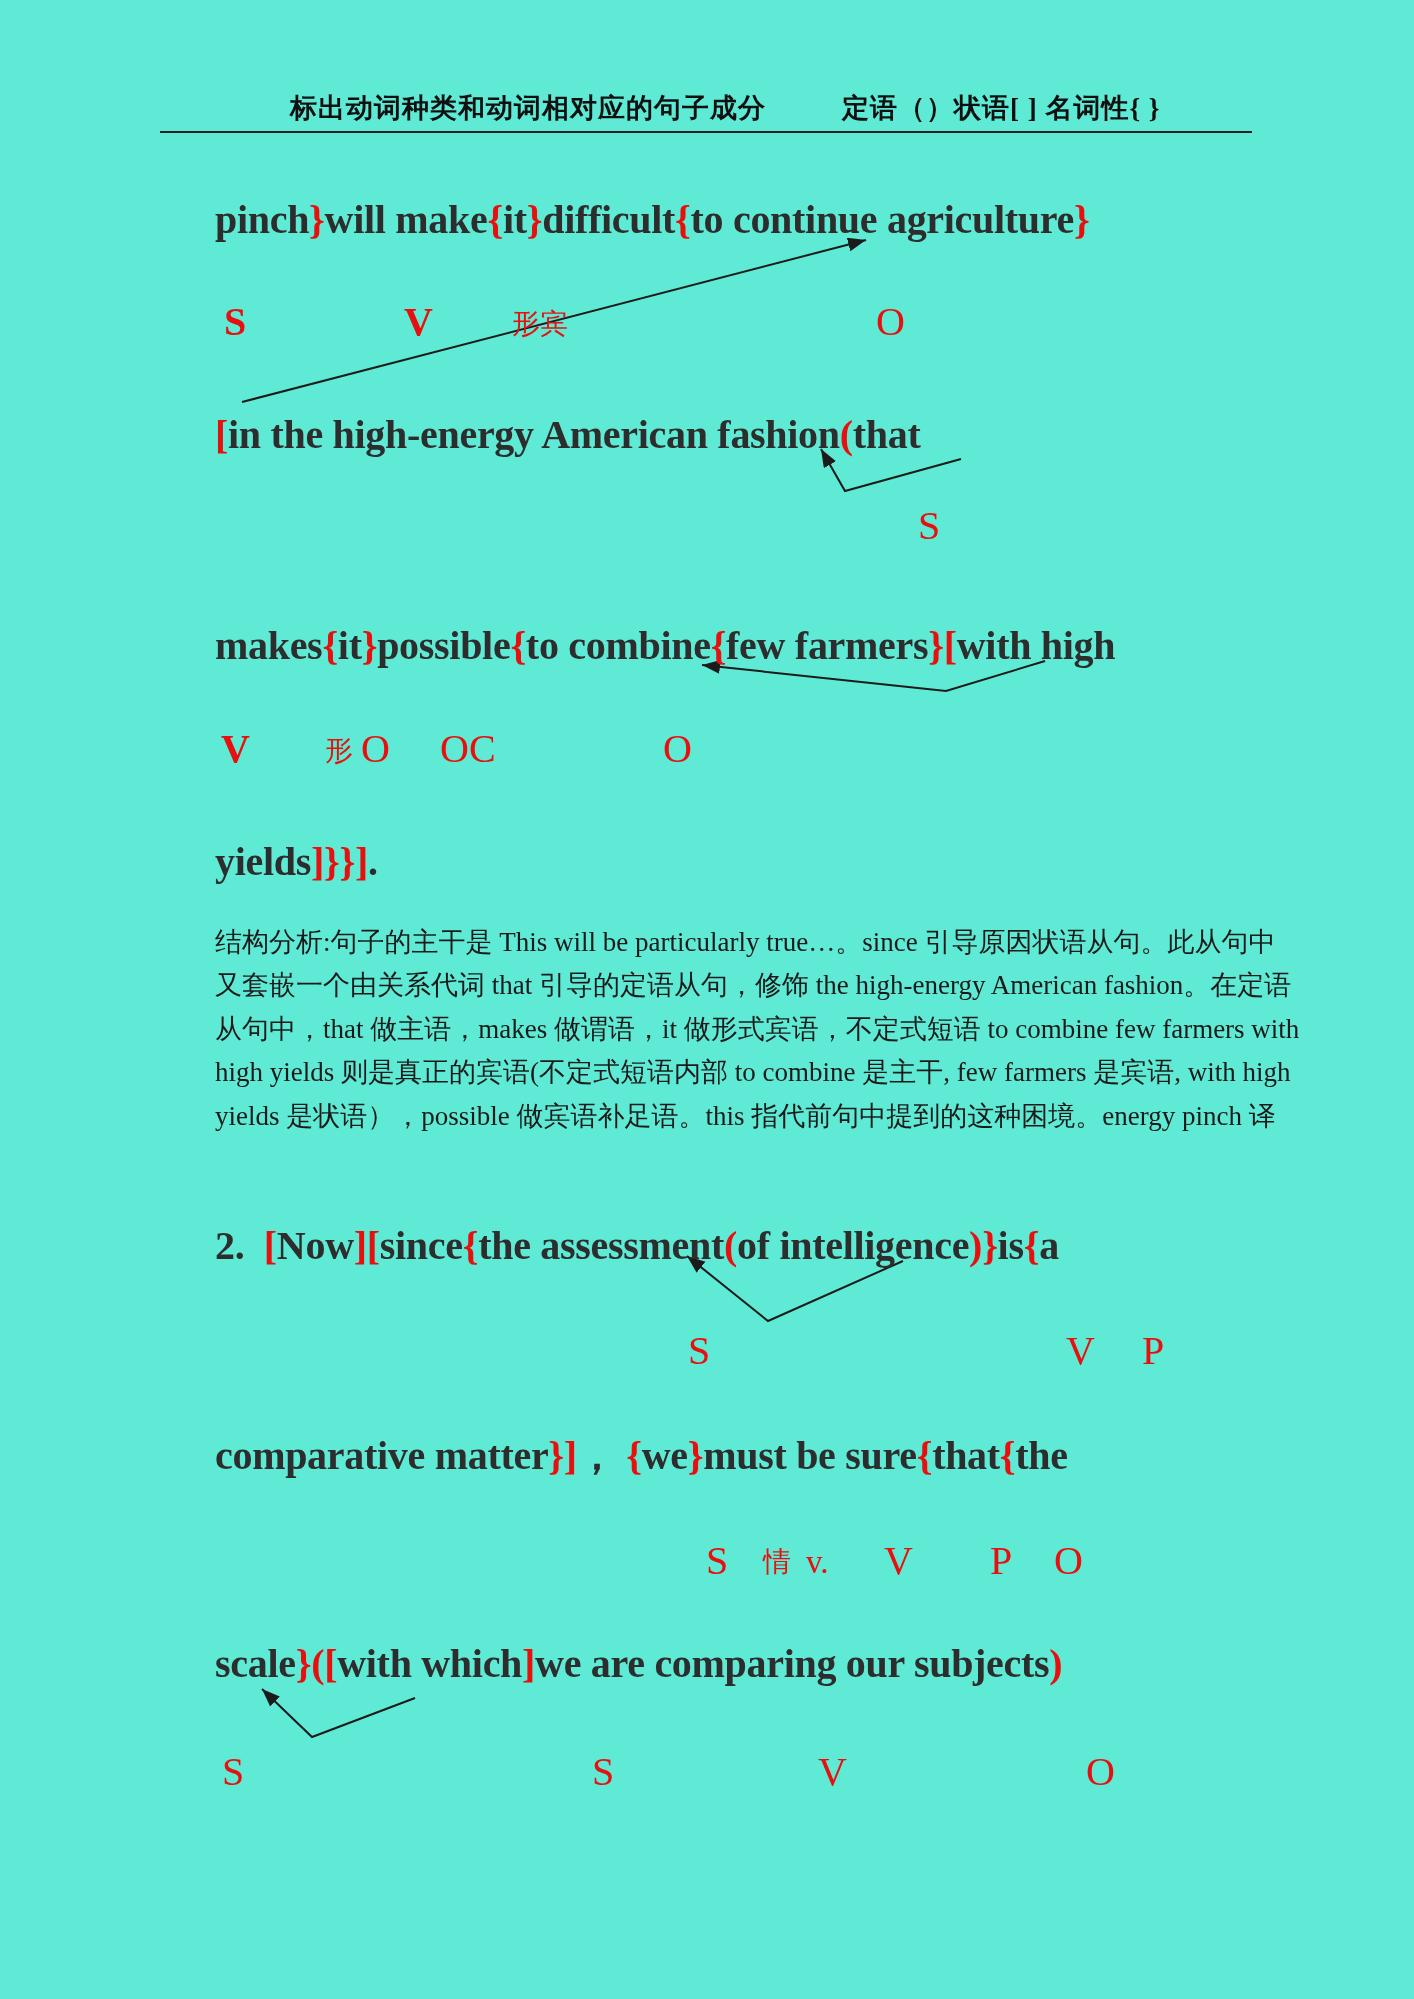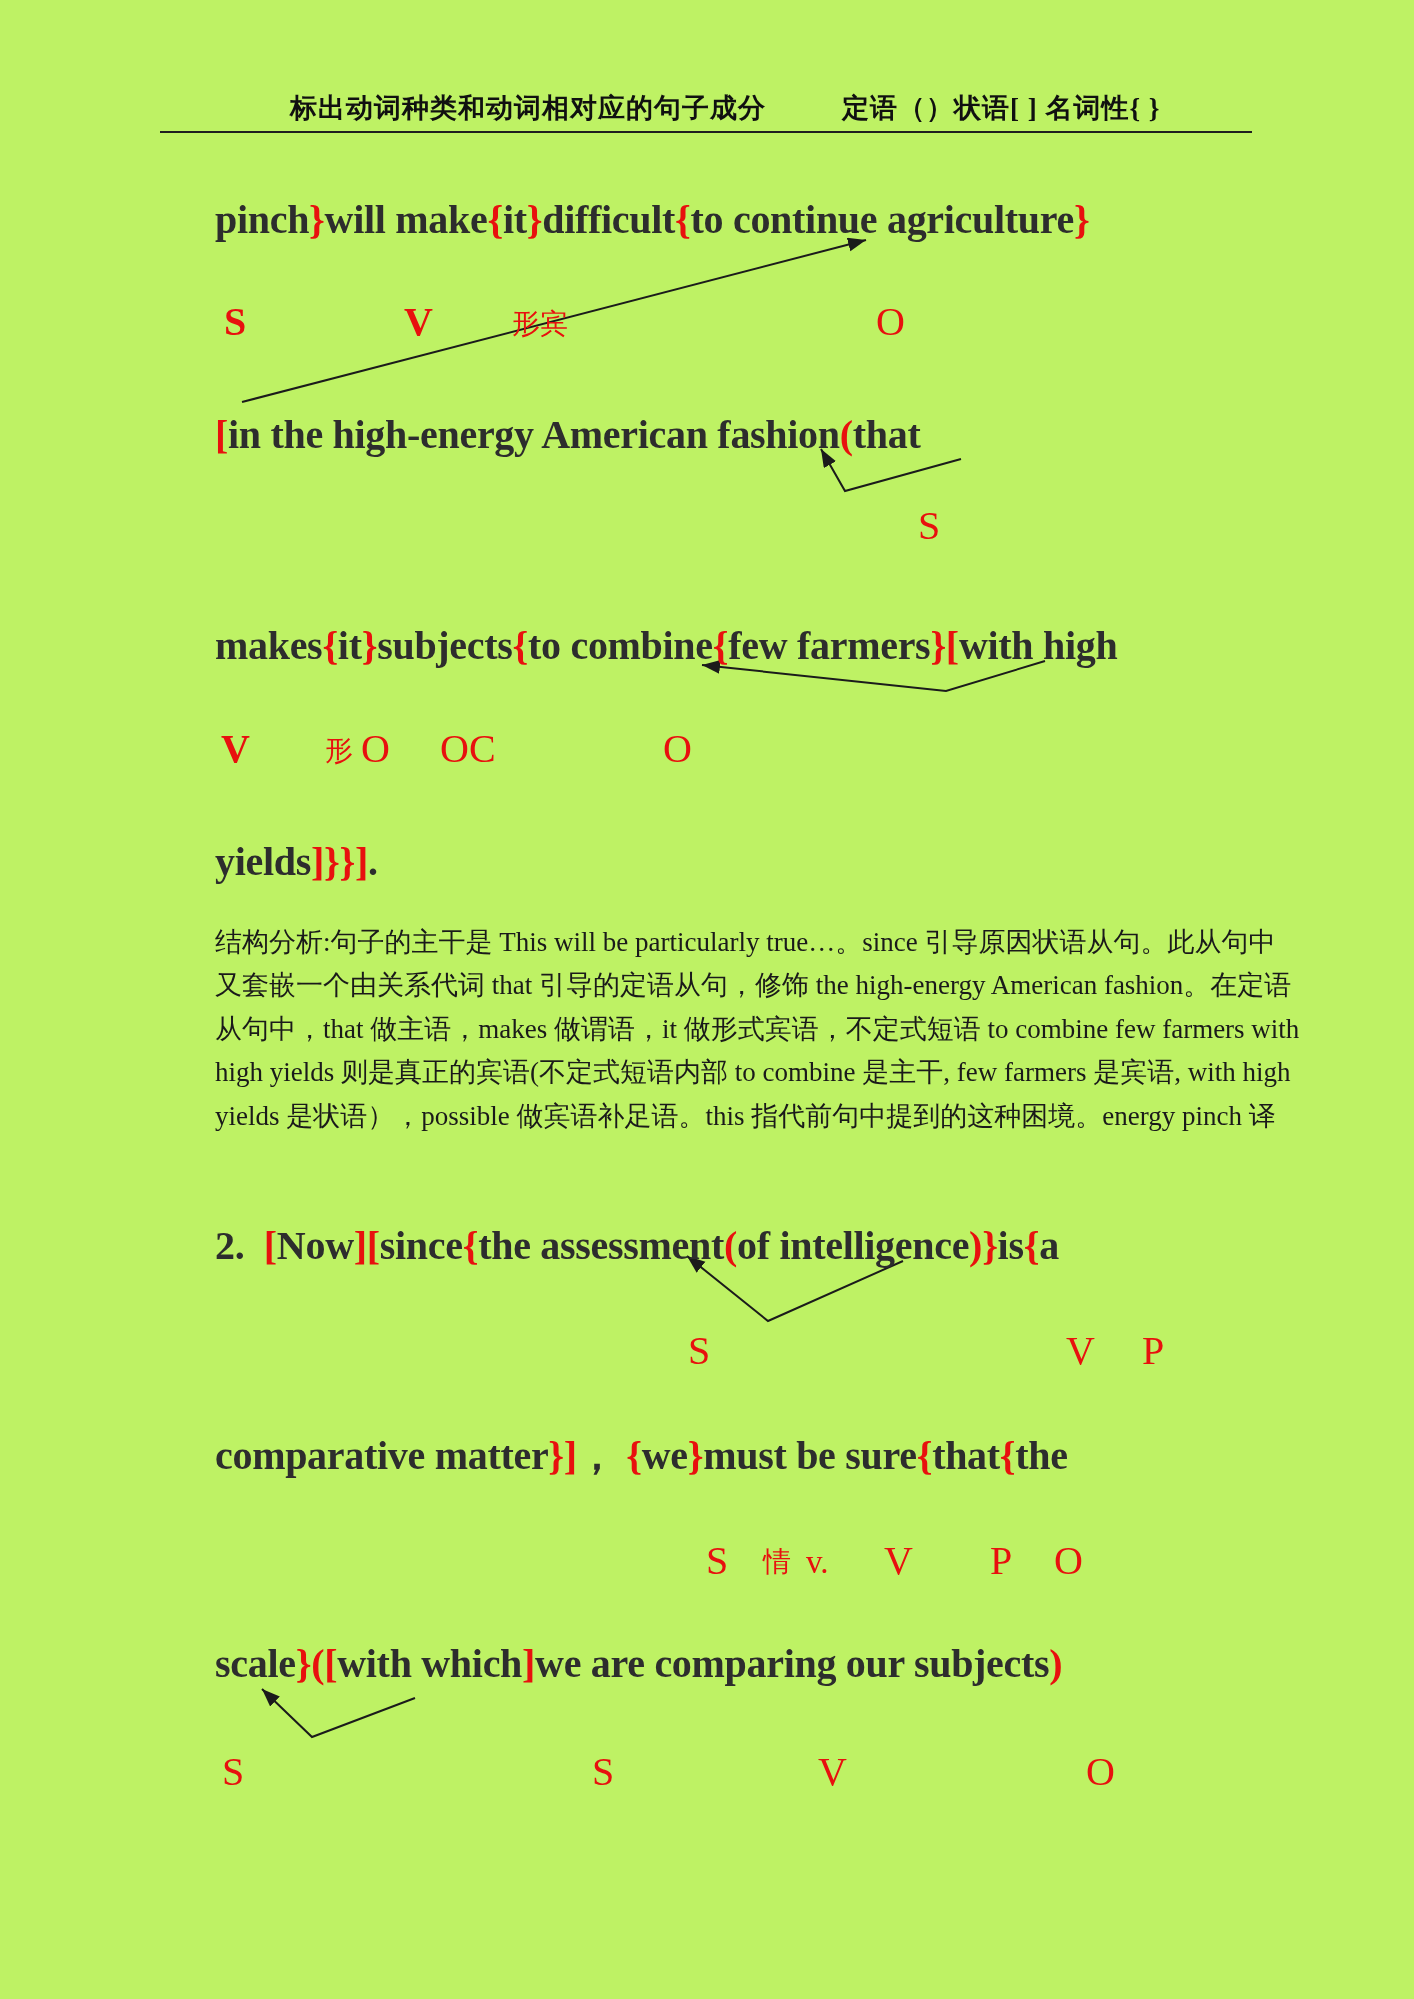--- a/index.html
+++ b/index.html
@@ -4,21 +4,21 @@
 <style>
   :root{
     --red:#e8100e;
     --ink:#2d2d2d;
     --para-ink:#1a1a1a;
   }
   html,body{margin:0;padding:0;background:#ffffff;}
   .page{
     position:relative;
     width:1414px;height:1999px;
-    background:#bef264;
+    background:#5eead4;
     font-family:"Liberation Serif","DejaVu Serif",serif;
     overflow:hidden;
   }
   .hdr{
     position:absolute;
     font-size:27px;font-weight:bold;color:#101010;
     white-space:nowrap;letter-spacing:1px;
   }
   .rule{
     position:absolute;left:160px;top:131px;width:1092px;height:2px;
@@ -77,21 +77,21 @@
 
   <span class="lbl b" style="left:224px;top:302px">S</span>
   <span class="lbl b" style="left:404px;top:302px">V</span>
   <span class="lbl small" style="left:512px;top:310px">形宾</span>
   <span class="lbl" style="left:876px;top:302px">O</span>
 
   <div class="eng" style="top:412px"><span class="red">[</span><span>in the high-energy American fashion</span><span class="red">(</span><span>that</span></div>
 
   <span class="lbl" style="left:918px;top:506px">S</span>
 
-  <div class="eng" style="top:623px"><span>makes</span><span class="red">{</span><span>it</span><span class="red">}</span><span>subjects</span><span class="red">{</span><span>to combine</span><span class="red">{</span><span>few farmers</span><span class="red">}</span><span class="red">[</span><span>with high</span></div>
+  <div class="eng" style="top:623px"><span>makes</span><span class="red">{</span><span>it</span><span class="red">}</span><span>possible</span><span class="red">{</span><span>to combine</span><span class="red">{</span><span>few farmers</span><span class="red">}</span><span class="red">[</span><span>with high</span></div>
 
   <span class="lbl b" style="left:221px;top:729px">V</span>
   <span class="lbl small" style="left:325px;top:737px">形</span>
   <span class="lbl" style="left:361px;top:729px">O</span>
   <span class="lbl" style="left:440px;top:729px">OC</span>
   <span class="lbl" style="left:663px;top:729px">O</span>
 
   <div class="eng" style="top:839px"><span>yields</span><span class="red">]}}]</span><span>.</span></div>
 
   <div class="para">

